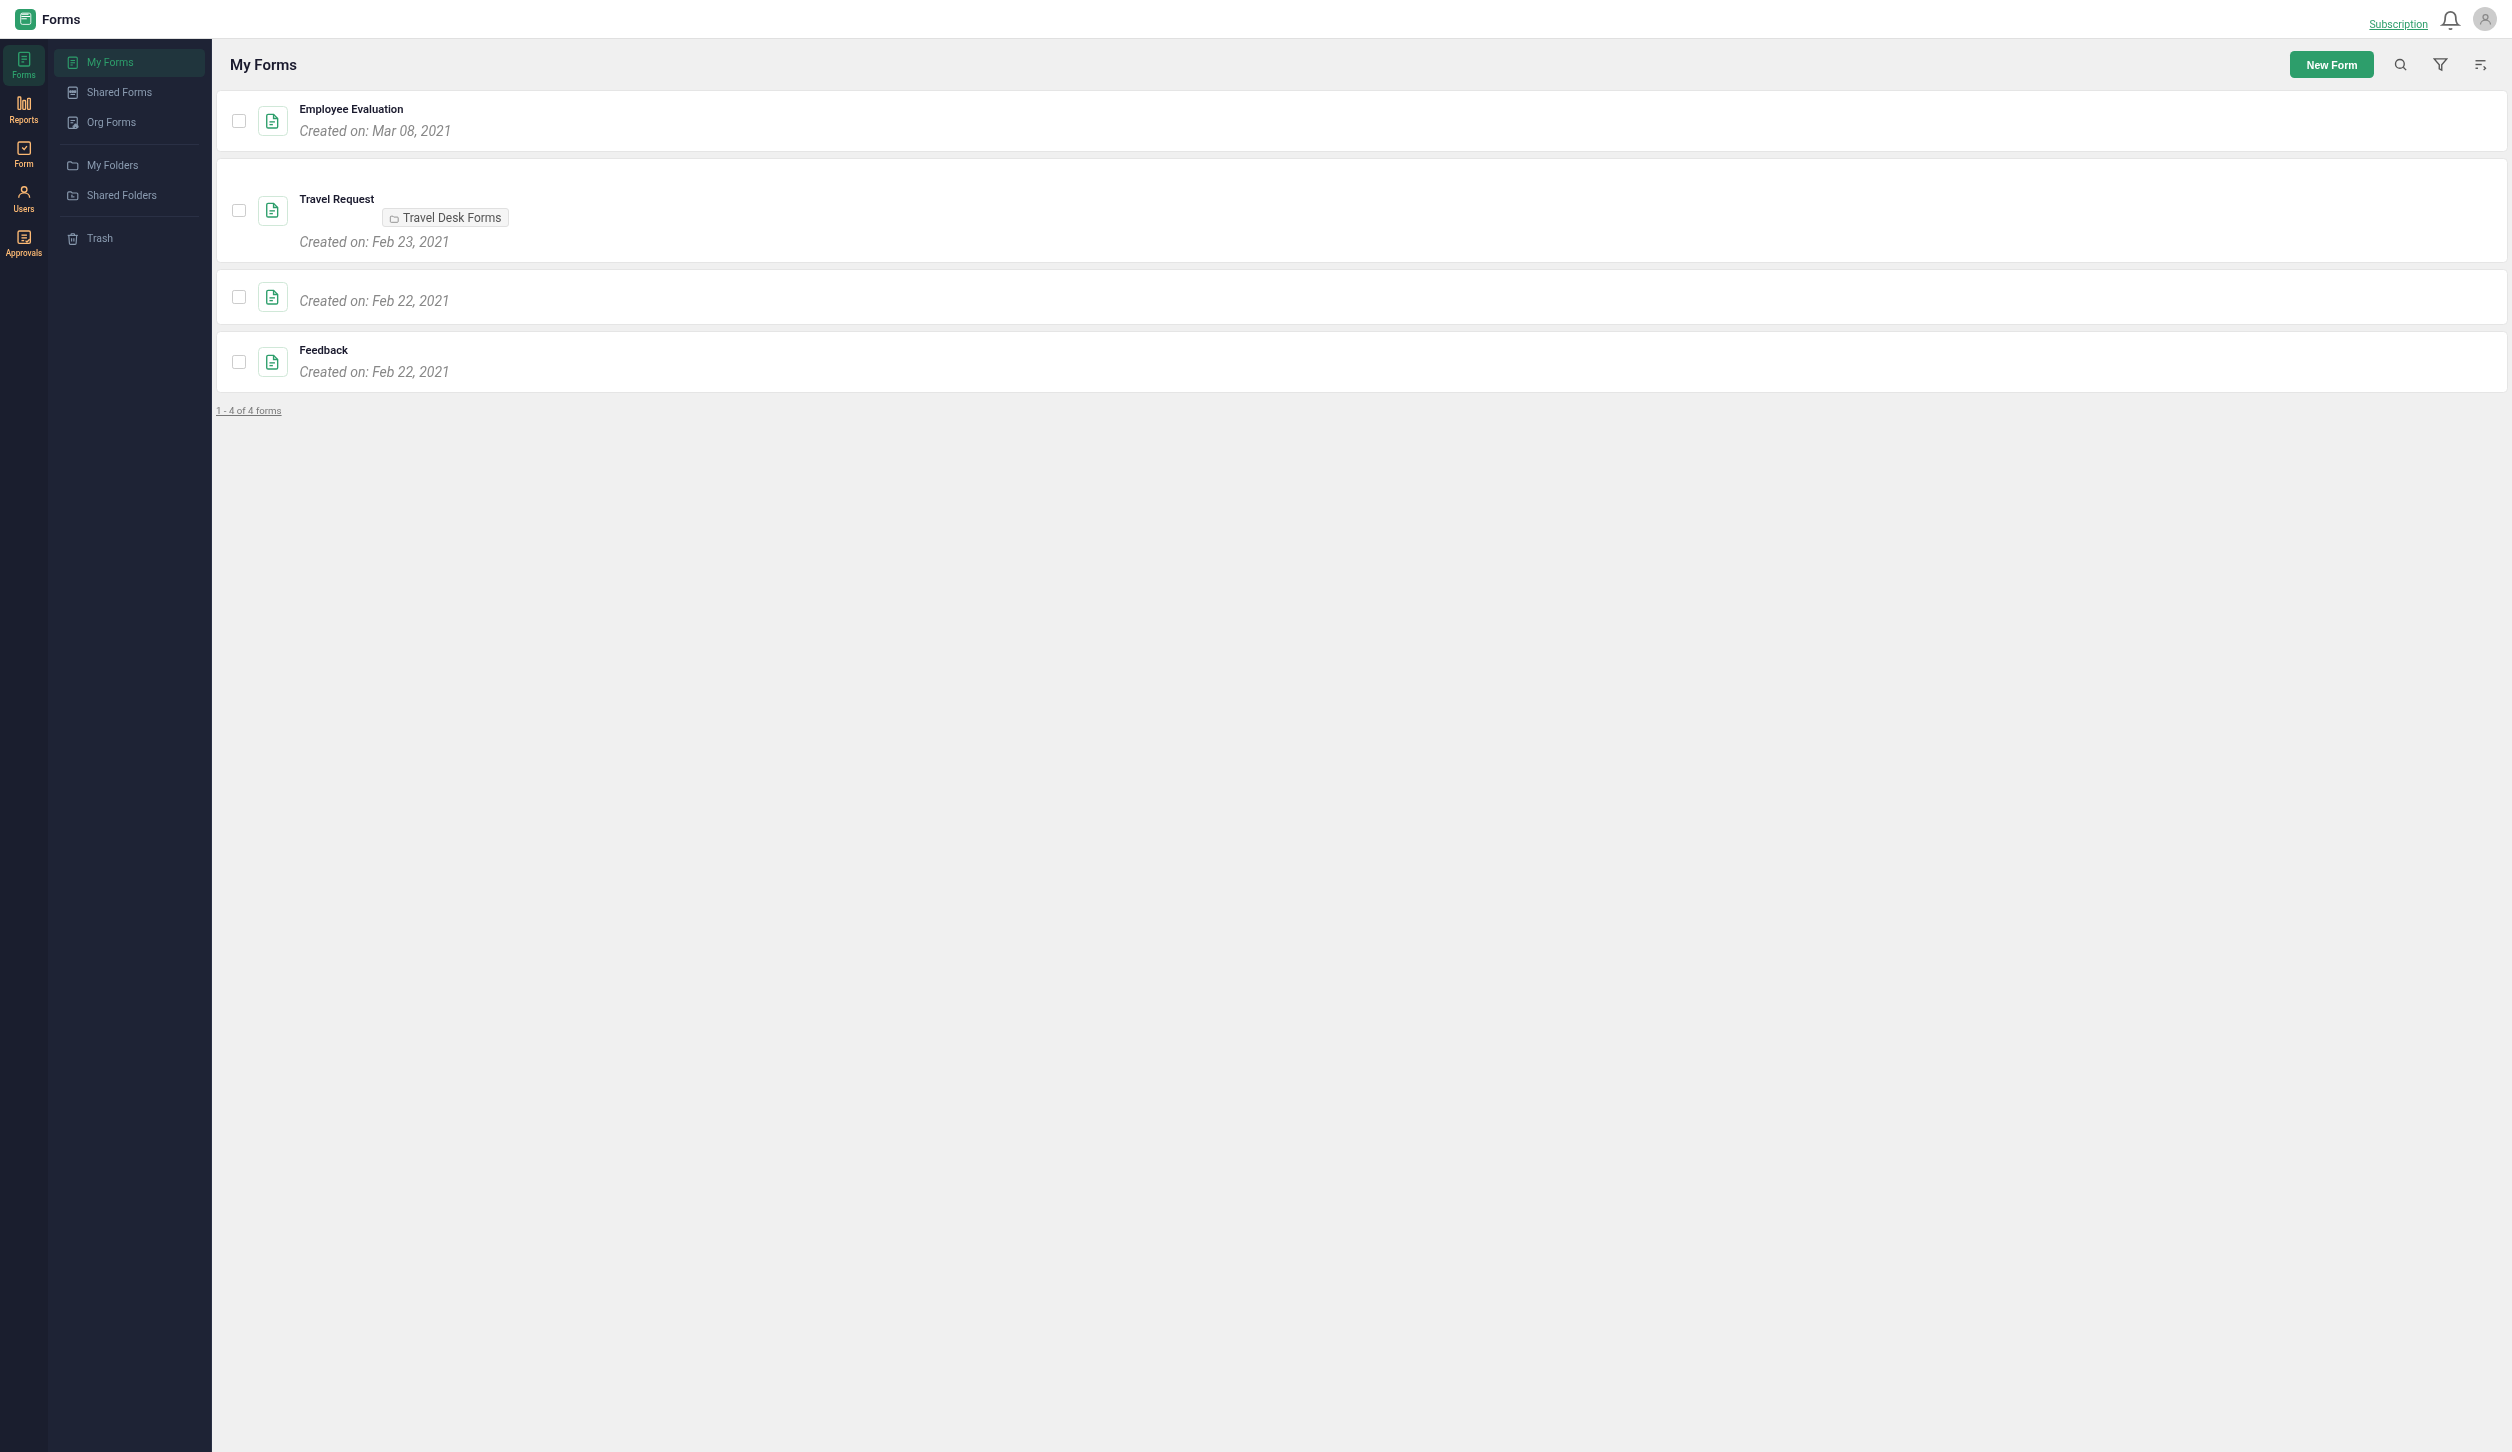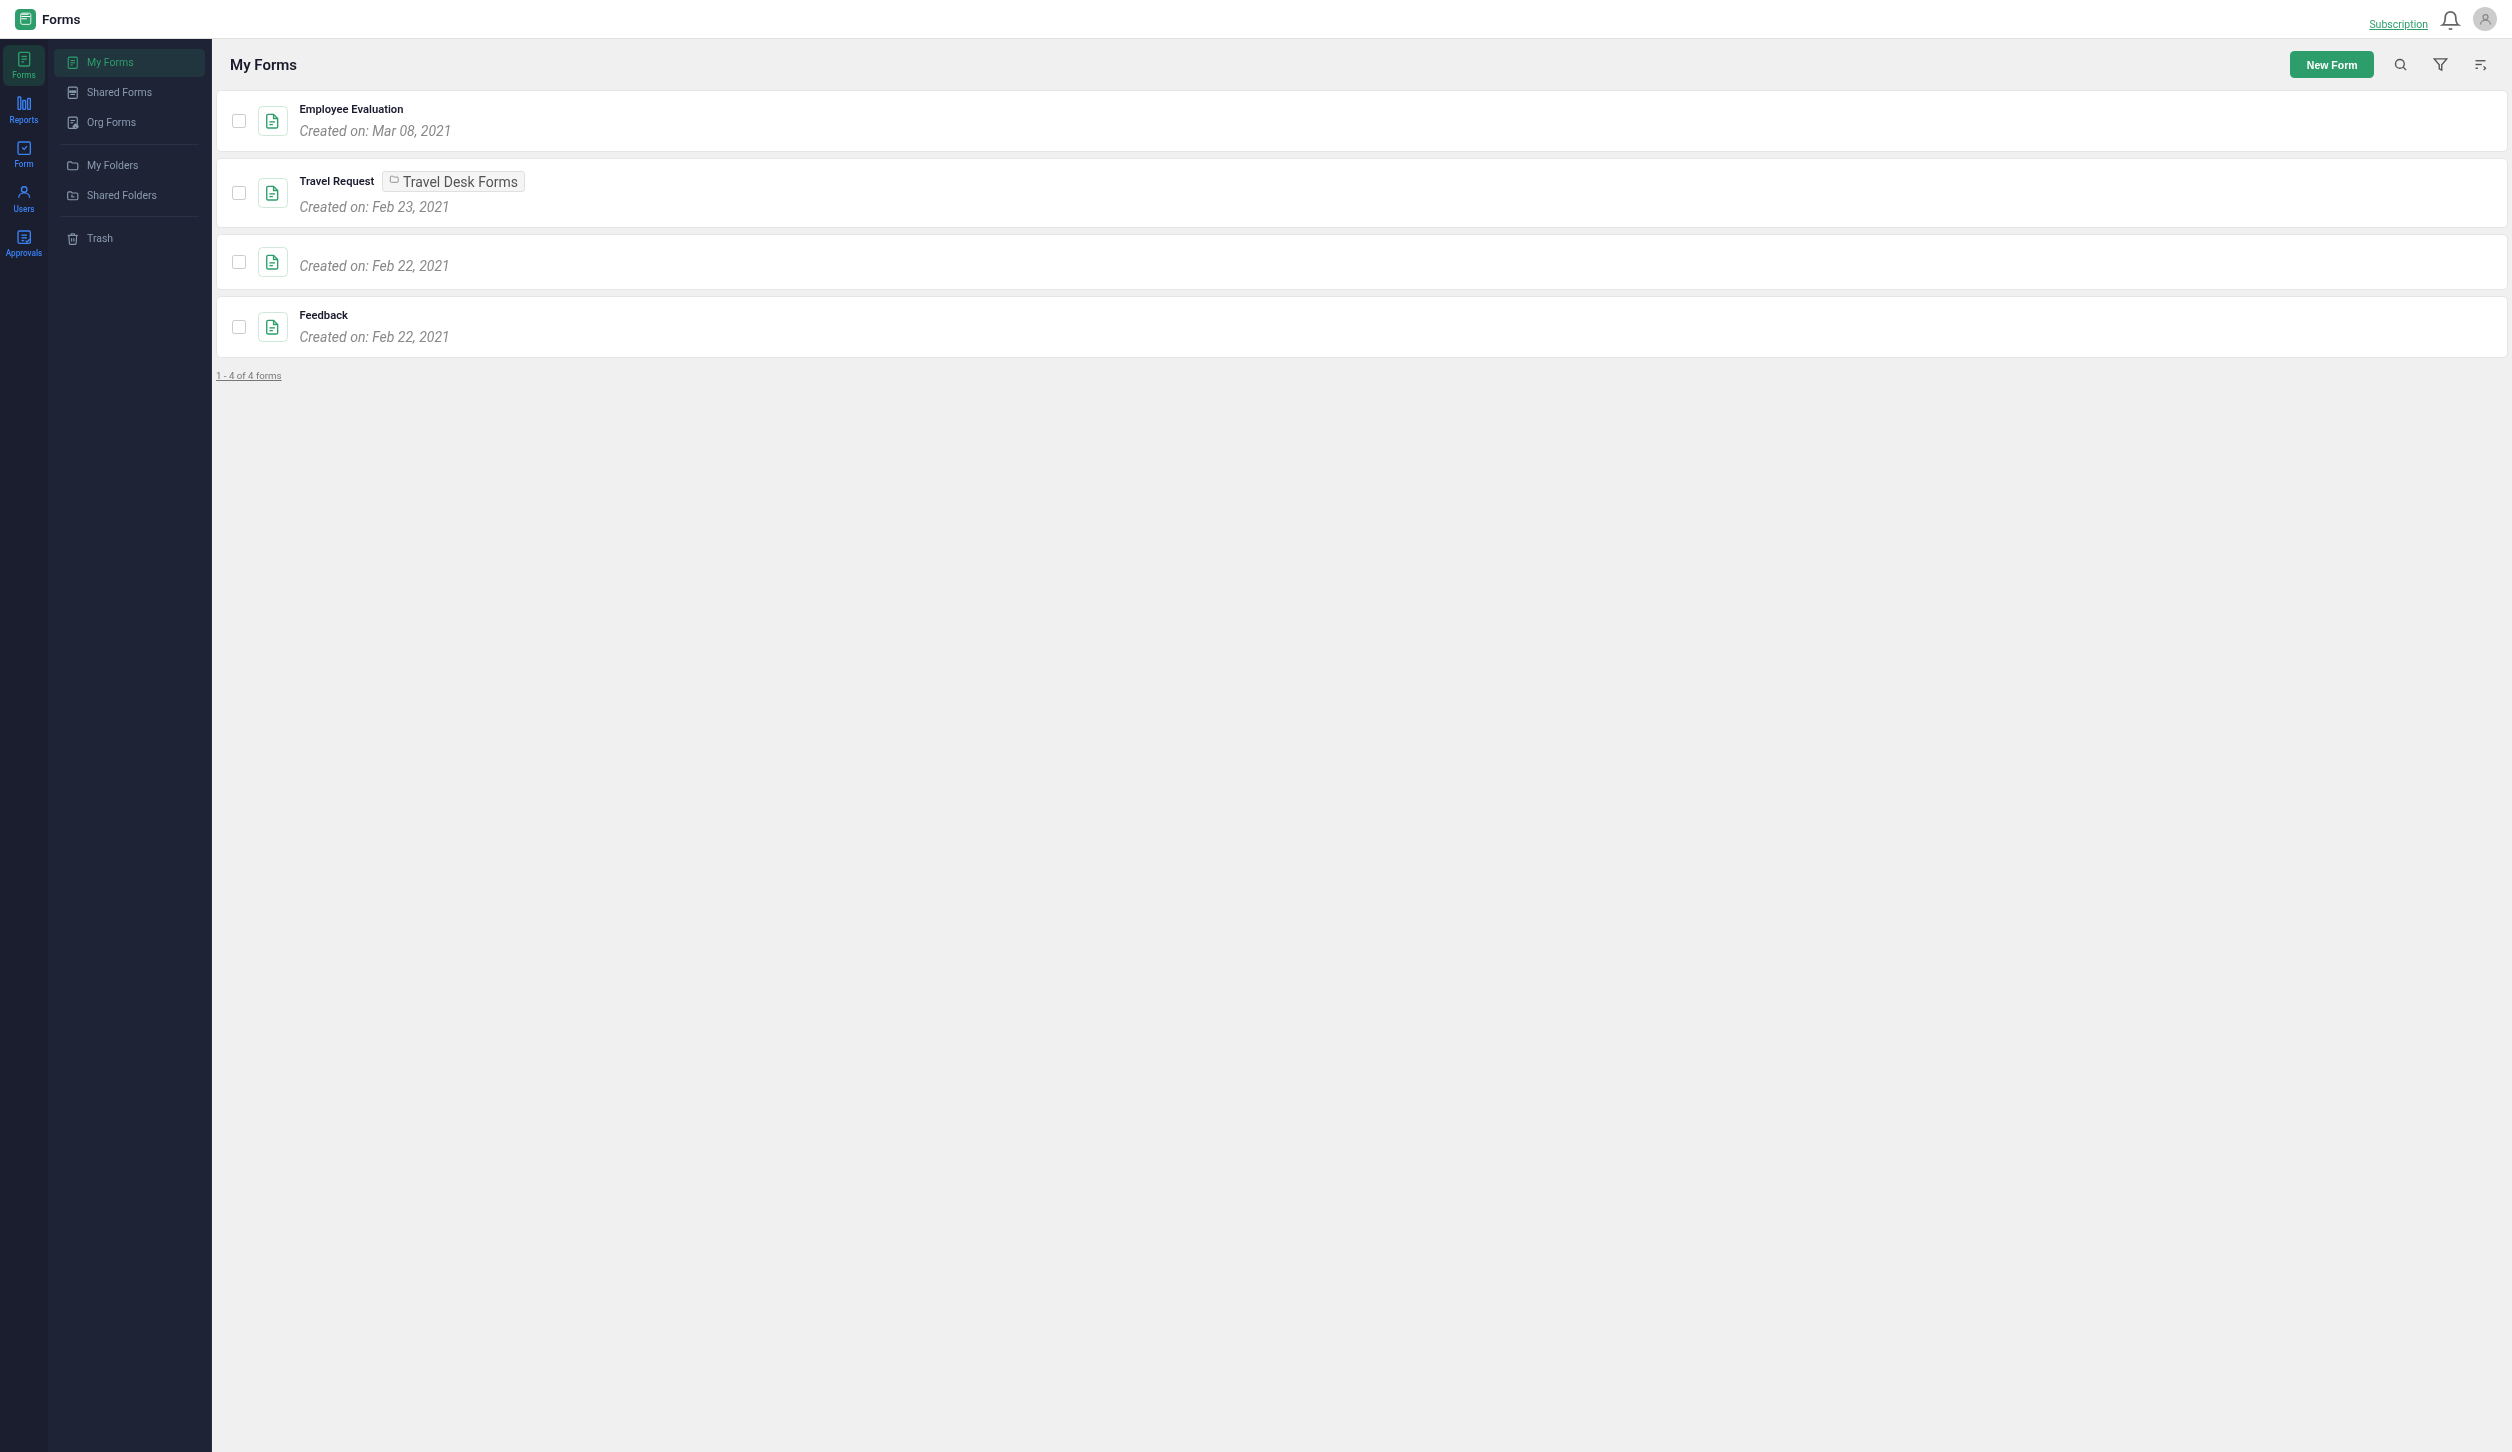--- a/index.html
+++ b/index.html
@@ -24,21 +24,21 @@
     .main-layout { display: flex; flex: 1; overflow: hidden; }
 
     
     .left-rail {
       width: 48px; background: #1a1e2e; display: flex; flex-direction: column;
       align-items: center; padding-top: 6px; gap: 3px; flex-shrink: 0;
     }
     .rail-item {
       display: flex; flex-direction: column; align-items: center; justify-content: center;
       width: 42px; padding: 6px 3px; border-radius: 6px; cursor: pointer;
-      color: #3b82f6; gap: 3px;
+      color: #fdba74; gap: 3px;
     }
     .rail-item.active { background: rgba(45,158,107,0.2); color: #2d9e6b; }
     .rail-item svg { width: 16.4px; height: 16.4px; }
     .rail-item-label { font-size: 8.2px; font-weight: 500; }
 
     
     .sidebar {
       width: 164px; background: #1e2335; border-right: 0.7px solid #2a3045;
       display: flex; flex-direction: column; flex-shrink: 0; padding-top: 9px;
     }
@@ -81,23 +81,23 @@
     .form-checkbox { width: 13.5px; height: 13.5px; border: 1.5px solid #ccc; border-radius: 2.2px; flex-shrink: 0; cursor: pointer; }
     .form-icon-wrap {
       width: 30px; height: 30px; border: 0.7px solid #d0e8d8; border-radius: 4.5px;
       display: flex; align-items: center; justify-content: center; flex-shrink: 0;
     }
     .form-icon-wrap svg { width: 16.4px; height: 16.4px; color: #2d9e6b; }
     .form-info { flex: 1; }
     .form-name { font-size: 11.2px; font-weight: 600; color: #1a1a2e; display: flex; align-items: center; gap: 7.5px; }
     .form-date { font-size: 14px; color: #888; margin-top: 7px; font-style: italic; }
     .folder-badge {
-      display: inline-flex; align-items: flex-start; gap: 3.7px;
+      display: inline-flex; align-items: flex-end; gap: 3.7px;
       background: #f5f5f5; border: 0.7px solid #e0e0e0; border-radius: 3px;
-      padding: 1.5px 6px; font-size: 14px; color: #555; font-weight: 400;
+      padding: 1.5px 6px; font-size: 12px; color: #555; font-weight: 400; margin-top: 37px;
     }
     .folder-badge svg { width: 10.5px; height: 10.5px; color: #888; }
 
     .forms-count { font-size: 9.7px; color: #777; padding: 6px 0; text-decoration: underline; }
   </style>
 </head>
 <body>
 
 <div class="topbar">
   <div class="topbar-logo">

